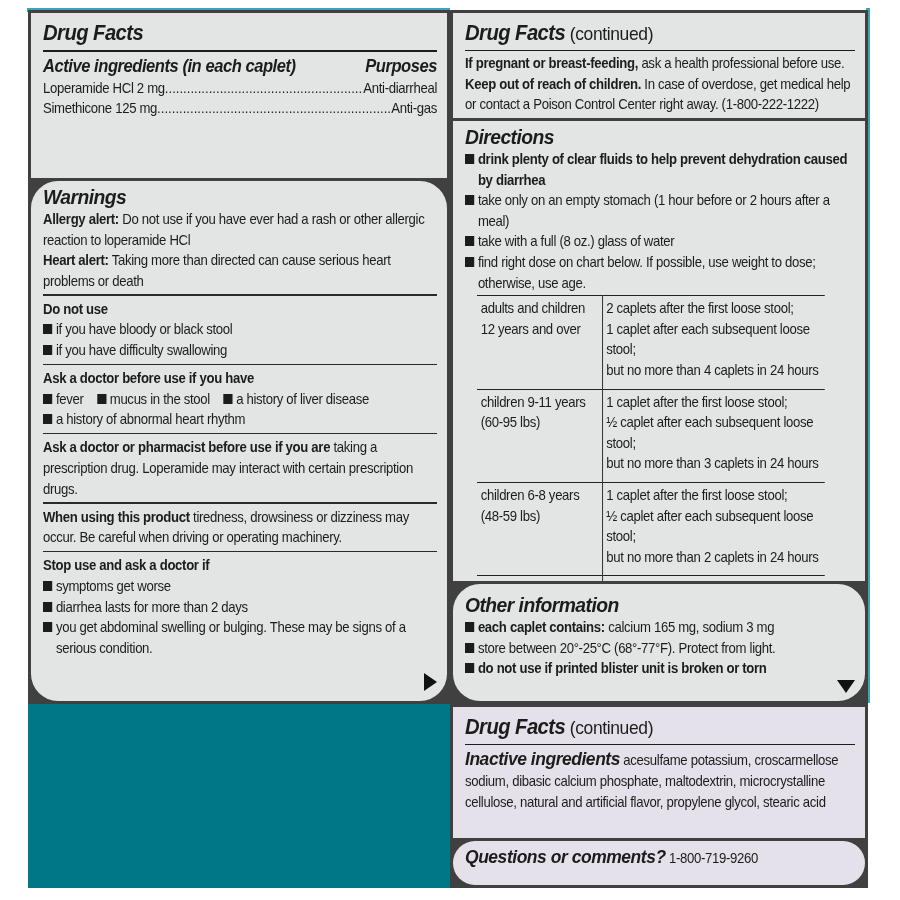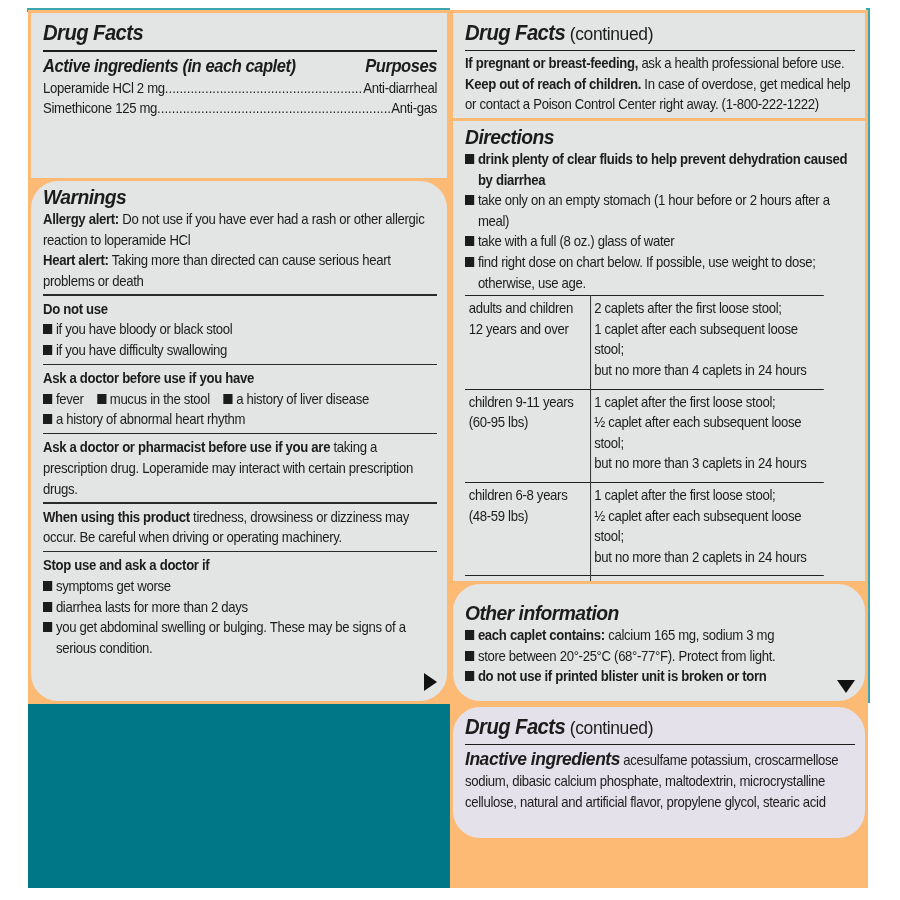--- a/index.html
+++ b/index.html
@@ -1,21 +1,21 @@
 <!DOCTYPE html>
 <html><head>
 <meta charset="utf-8">
 <style>
   * { box-sizing: border-box; margin: 0; padding: 0; }
   html, body { width: 900px; height: 900px; background: #ffffff; overflow: hidden; }
   body { position: relative; font-family: "Liberation Sans", sans-serif; color: #1c1c1c; }
 
   .panel {
     position: absolute;
-    background: #fdba74;
+    background: #404040;
     padding: 3px;
   }
   .teal-edge { position: absolute; background: #3aa6b0; }
   .teal-fill { position: absolute; background: #007787; }
 
   .box {
     background: #e3e4e4;
     border: 0;
     padding: 2px 10px 2px 12px;
     margin-bottom: 3px;
@@ -148,21 +148,21 @@
     </div>
   </div>
 
   <div class="box" style="height:460px; padding-top:3px;">
     <div class="h-title" style="font-size:21px; line-height:25px;">Directions</div>
     <div class="t li b"><span class="sq"></span><span>drink plenty of clear fluids to help prevent dehydration caused by diarrhea</span></div>
     <div class="t li"><span class="sq"></span><span>take only on an empty stomach (1 hour before or 2 hours after a meal)</span></div>
     <div class="t li"><span class="sq"></span><span>take with a full (8 oz.) glass of water</span></div>
     <div class="t li"><span class="sq"></span><span>find right dose on chart below. If possible, use weight to dose; otherwise, use age.</span></div>
 
-    <div style="margin-left:0; margin-top:2px;">
+    <div style="margin-left:12px; margin-top:2px;">
       <table class="dose t" style="width:100%;">
         <tbody>
             <tr>
           <td class="age">adults and children 12 years and over</td>
           <td>
             <div>2 caplets after the first loose stool;</div>
             <div>1 caplet after each subsequent loose stool;</div>
             <div>but no more than 4 caplets in 24 hours</div>
           </td>
         </tr>
@@ -187,32 +187,37 @@
           <td>
             <div>ask a doctor</div>
           </td>
         </tr>
 
       </tbody>
         </table>
     </div>
   </div>
 
-  <div class="box" style="flex:1; position:relative; padding-top:16px;">
+  <div class="box" style="flex:1; position:relative; padding-top:8px;">
     <div class="h-title" style="font-size:21px; line-height:25px;">Other information</div>
     <div class="t li"><span class="sq"></span><span class="b">each caplet contains:</span><span> calcium 165 mg, sodium 3 mg</span></div>
     <div class="t li"><span class="sq"></span><span>store between 20°-25°C (68°-77°F). Protect from light.</span></div>
     <div class="t li b"><span class="sq"></span><span>do not use if printed blister unit is broken or torn</span></div>
     <div class="arrow-down" style="right:10px; bottom:8px;"></div>
   </div>
 </div>
 
 <div class="panel" style="left:450px; top:704px; width:418px; height:184px; display:flex; flex-direction:column;">
   <div class="box lav" style="height:131px; padding-top:6px;">
     <div class="h-title">
       <span>Drug Facts</span><span class="cont"> (continued)</span>
     </div>
     <div class="rule thin" style="margin-top:3px;"></div>
     <div class="t">
       <span class="sub" style="font-size:19px;">Inactive ingredients</span><span> acesulfame potassium, croscarmellose sodium, dibasic calcium phosphate, maltodextrin, microcrystalline cellulose, natural and artificial flavor, propylene glycol, stearic acid</span>
     </div>
   </div>
+  <div class="box lav" style="flex:1; padding-top:4px;">
+    <div class="t" style="white-space:nowrap;">
+      <span class="sub" style="font-size:19px;">Questions or comments?</span><span> 1-800-719-9260</span>
+    </div>
+  </div>
 </div>
 
 </body></html>

